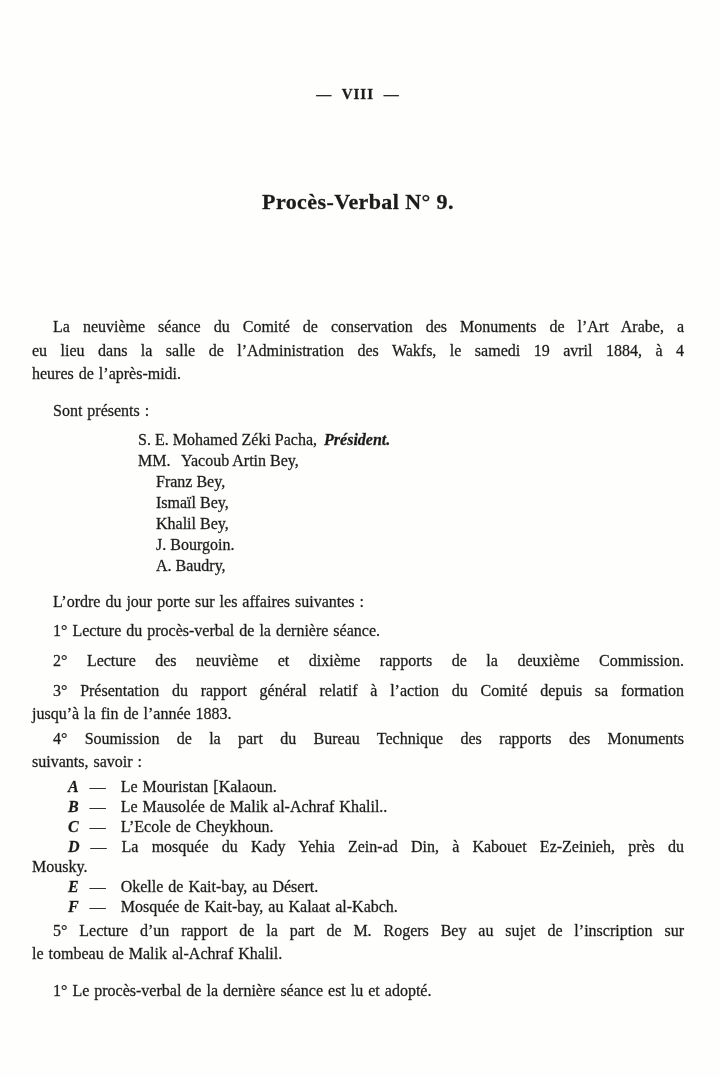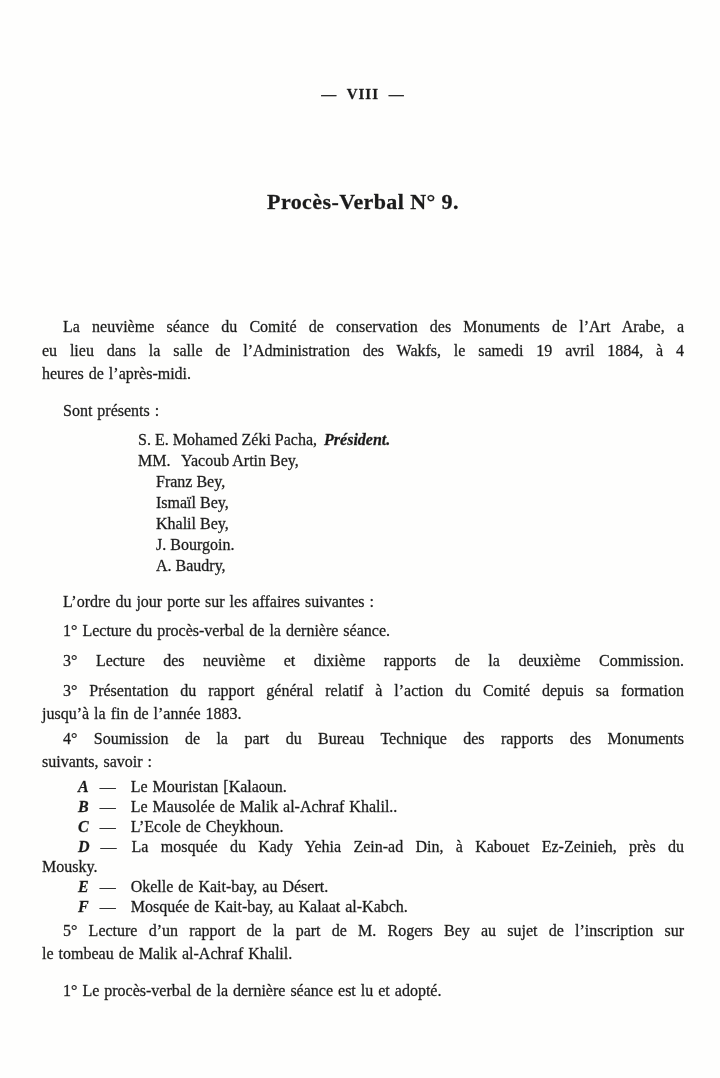--- a/index.html
+++ b/index.html
@@ -9,21 +9,21 @@
   }
   .page {
     position: relative;
     width: 720px; height: 1078px;
     background: #fefefd;
     overflow: hidden;
     font-family: "Liberation Serif", "DejaVu Serif", serif;
     color: #1b1b1b;
     -webkit-text-stroke: 0.3px rgba(27,27,27,0.85);
   }
-  .abs { position: absolute; left: 42px; right: 36px; }
+  .abs { position: absolute; left: 32px; right: 36px; }
 
   .pagenum {
     top: 86px; text-align: center;
     font-size: 15px; font-weight: bold;
     letter-spacing: 1px; word-spacing: 5px;
   }
   .title {
     top: 189px; text-align: center; margin: 0;
     font-size: 22px; font-weight: bold; letter-spacing: 0.4px;
   }
@@ -85,21 +85,21 @@
     <div class="att-row att-indent">Ismaïl Bey,</div>
     <div class="att-row att-indent">Khalil Bey,</div>
     <div class="att-row att-indent">J. Bourgoin.</div>
     <div class="att-row att-indent">A. Baudry,</div>
   </div>
 
   <div class="abs ordre line ind">L’ordre du jour porte sur les affaires suivantes :</div>
 
   <div class="abs it1 line ind">1° Lecture du procès-verbal de la dernière séance.</div>
 
-  <div class="abs it2 line full ind">3° Lecture des neuvième et dixième rapports de la deuxième Commission.</div>
+  <div class="abs it2 line full ind">2° Lecture des neuvième et dixième rapports de la deuxième Commission.</div>
 
   <div class="abs it3">
     <div class="line full ind">3° Présentation du rapport général relatif à l’action du Comité depuis sa formation</div>
     <div class="line">jusqu’à la fin de l’année 1883.</div>
   </div>
 
   <div class="abs it4">
     <div class="line full ind">4° Soumission de la part du Bureau Technique des rapports des Monuments</div>
     <div class="line">suivants, savoir :</div>
   </div>

